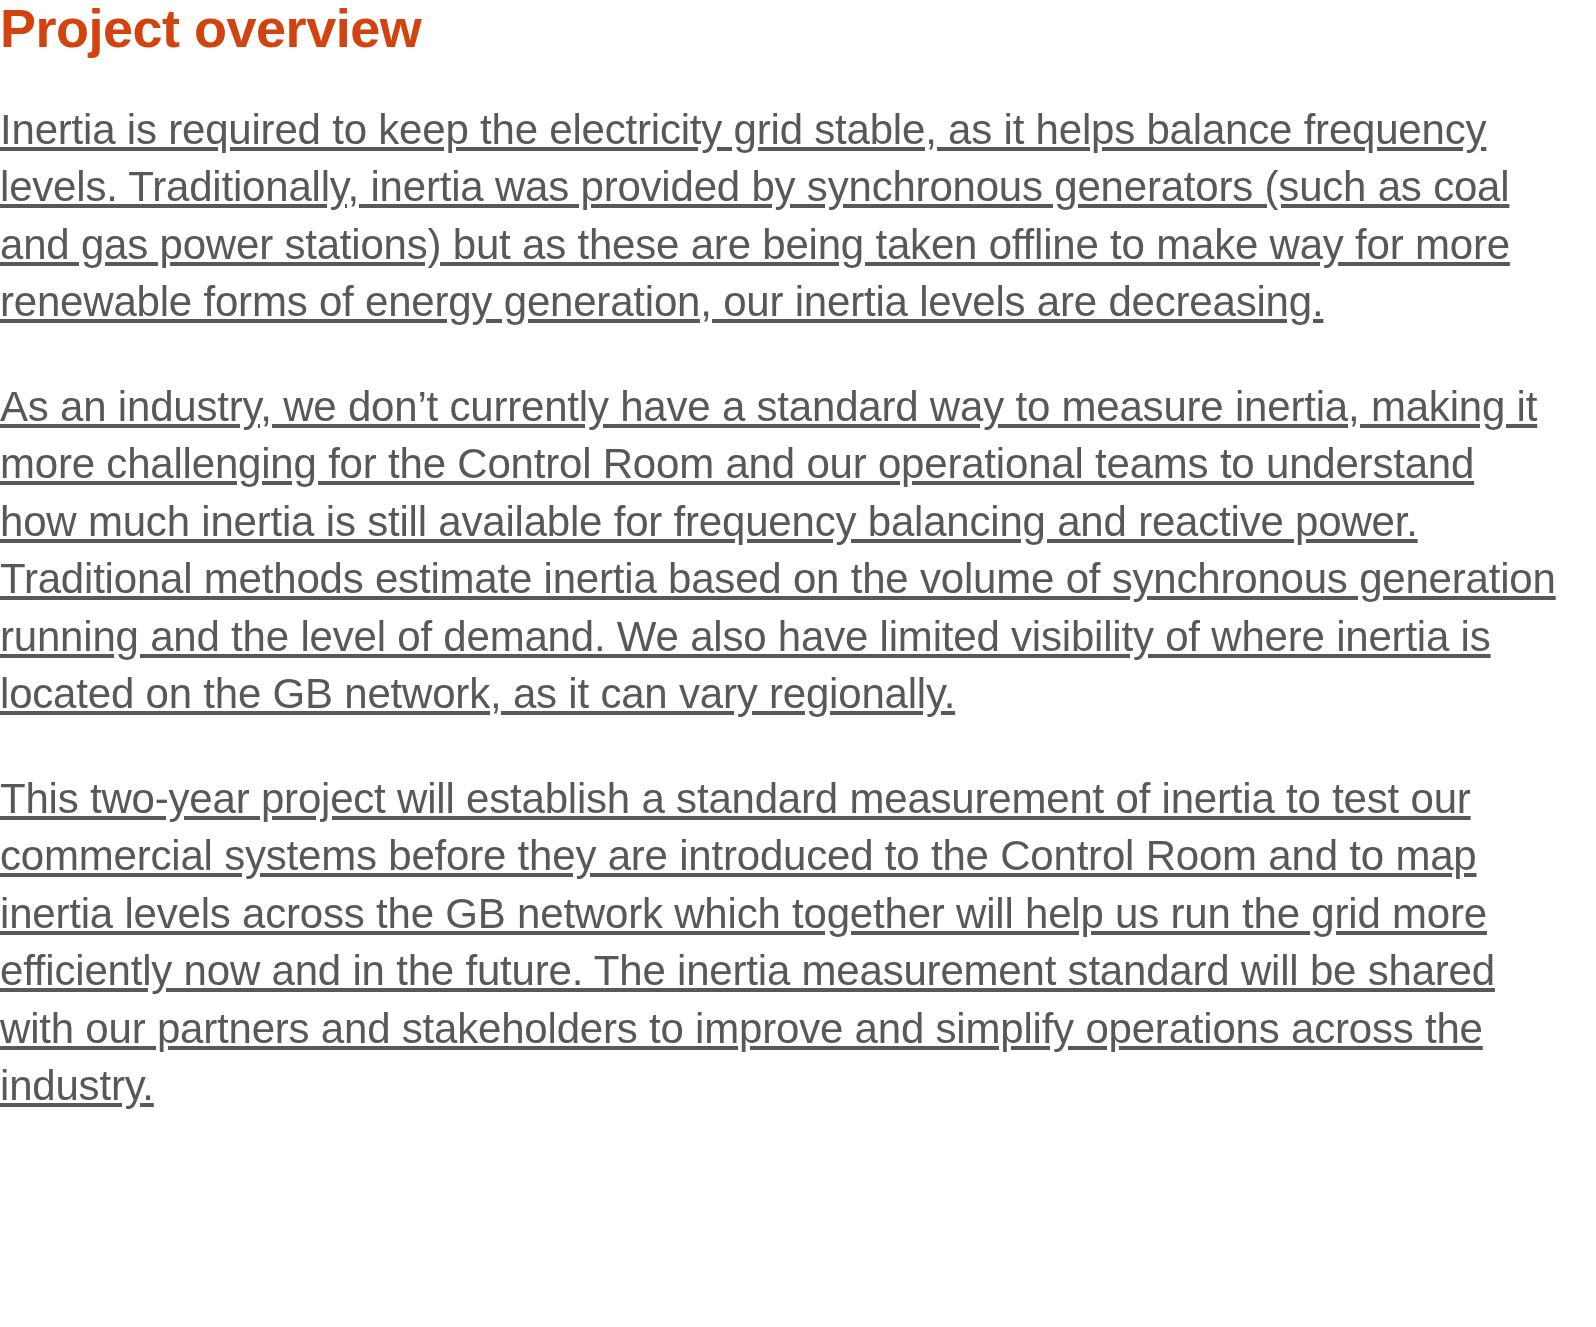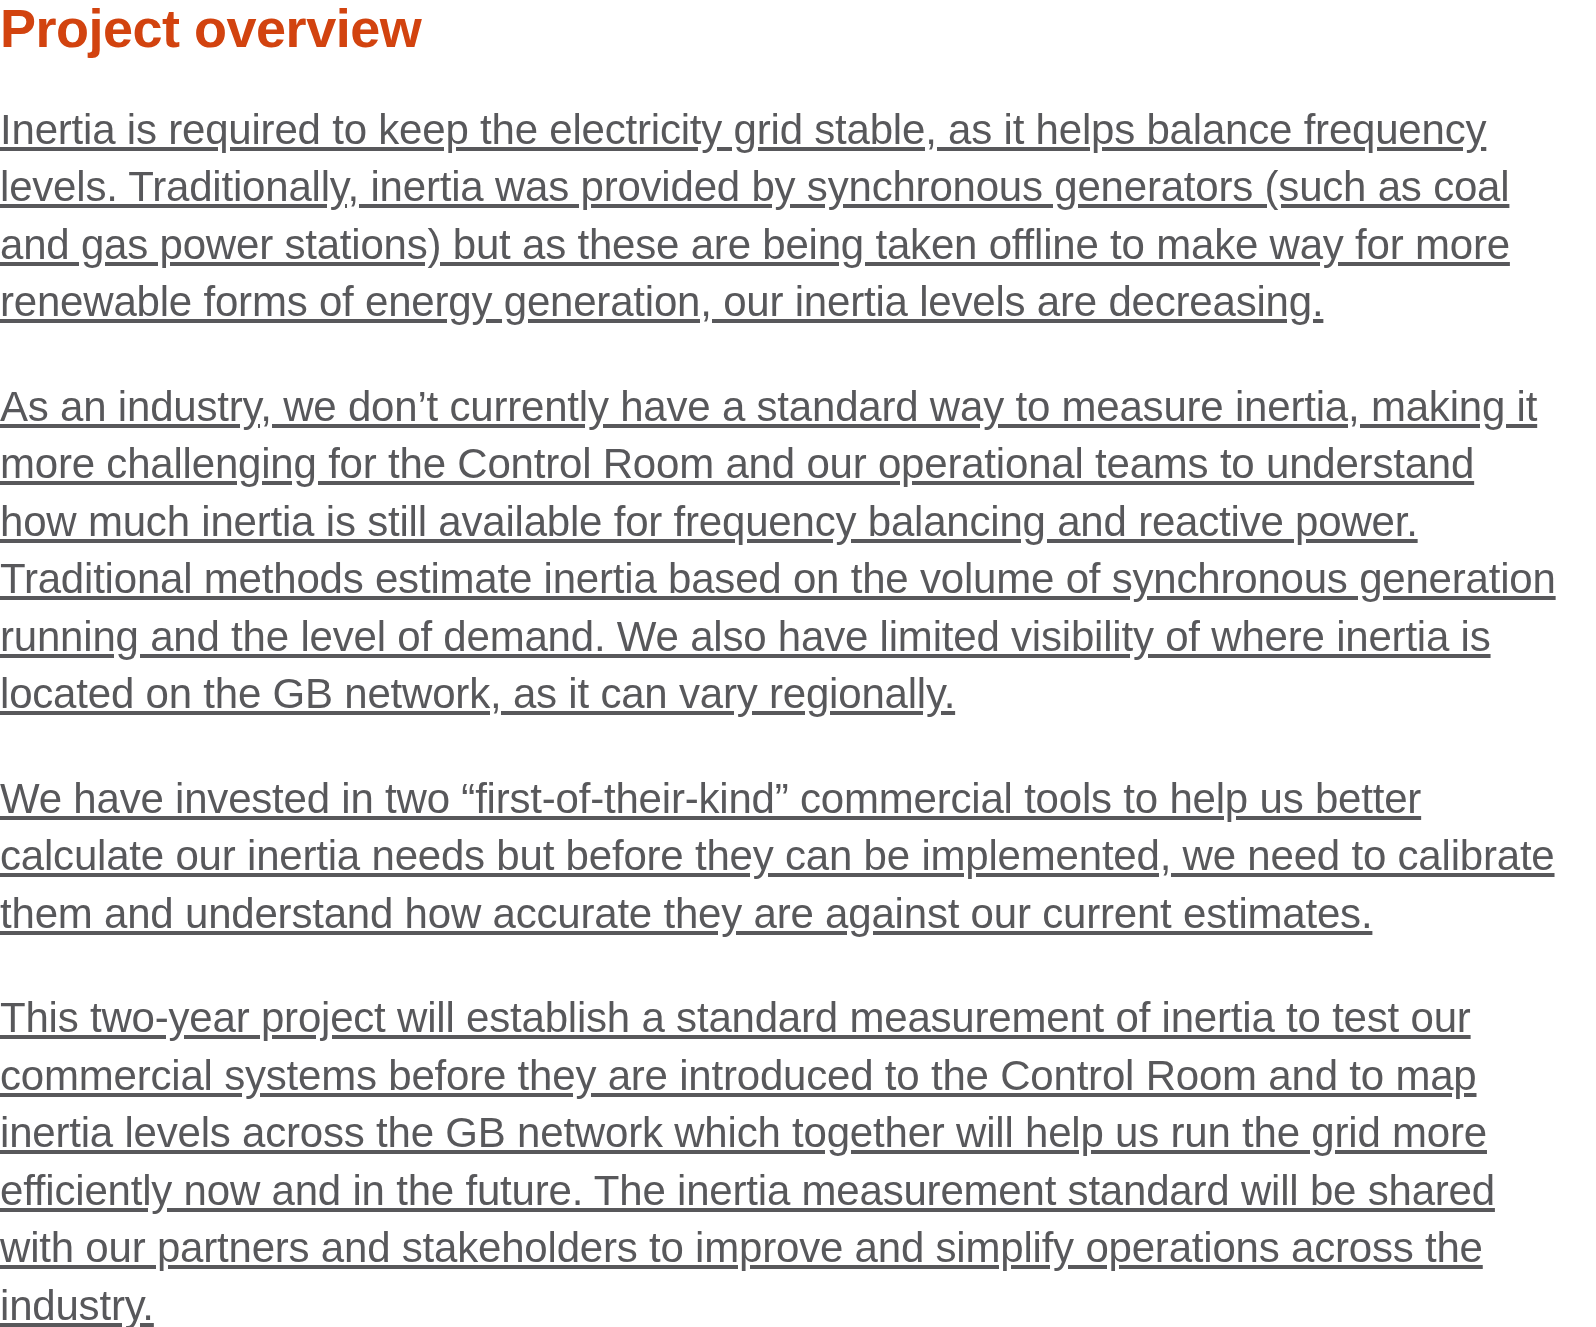--- a/index.html
+++ b/index.html
@@ -5,20 +5,21 @@
   * { margin: 0; padding: 0; box-sizing: border-box; }
   html, body {
     background: #ffffff;
     font-family: "Liberation Sans", "DejaVu Sans", sans-serif;
   }
   .page {
     width: 1596px;
     height: 1327px;
     background: #ffffff;
     overflow: hidden;
+    border-radius: 12px;
   }
   .content {
     max-width: 1560px;
   }
   h1.page-title {
     font-size: 54px;
     font-weight: bold;
     color: #d2430f;
     line-height: 1.05;
     letter-spacing: -0.5px;
@@ -41,17 +42,16 @@
 <body>
 
 <div class="page">
   <div class="content">
     <h1 class="page-title">Project overview</h1>
 
     <p class="body-paragraph">Inertia is required to keep the electricity grid stable, as it helps balance frequency levels. Traditionally, inertia was provided by synchronous generators (such as coal and gas power stations) but as these are being taken offline to make way for more renewable forms of energy generation, our inertia levels are decreasing.</p>
 
     <p class="body-paragraph">As an industry, we don’t currently have a standard way to measure inertia, making it more challenging for the Control Room and our operational teams to understand how much inertia is still available for frequency balancing and reactive power. Traditional methods estimate inertia based on the volume of synchronous generation running and the level of demand. We also have limited visibility of where inertia is located on the GB network, as it can vary regionally.</p>
 
-    <p class="body-paragraph">We have invested in two “first-of-their-kind” commercial tools to help us better calculate our inertia needs but before they can be implemented, we need to calibrate them and understand how accurate they are against our current estimates.</p>
 
     <p class="body-paragraph">This two-year project will establish a standard measurement of inertia to test our commercial systems before they are introduced to the Control Room and to map inertia levels across the GB network which together will help us run the grid more efficiently now and in the future. The inertia measurement standard will be shared with our partners and stakeholders to improve and simplify operations across the industry.</p>
   </div>
 </div>
 
 </body></html>

